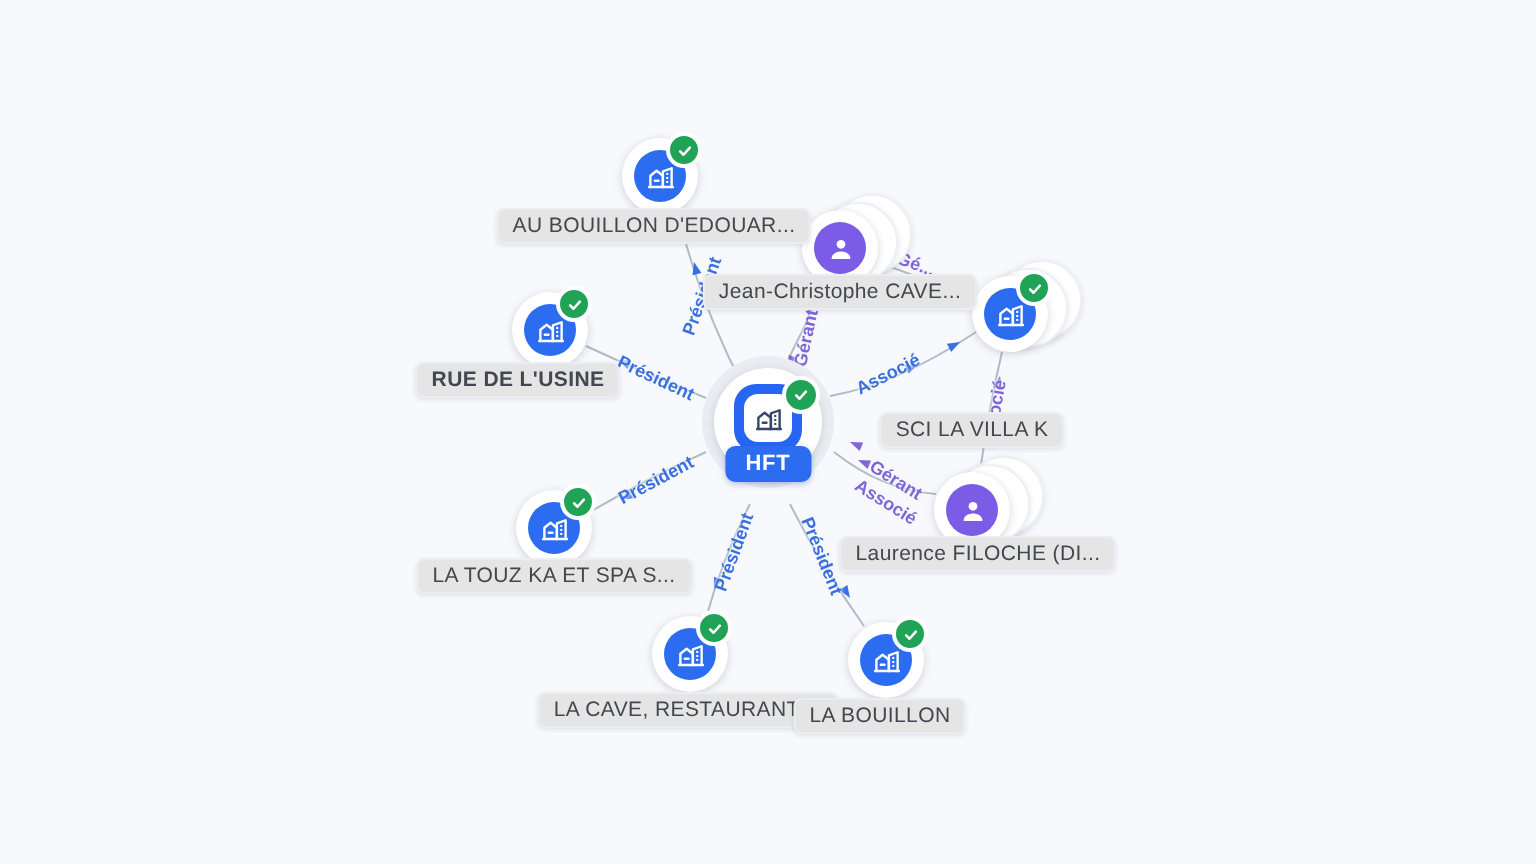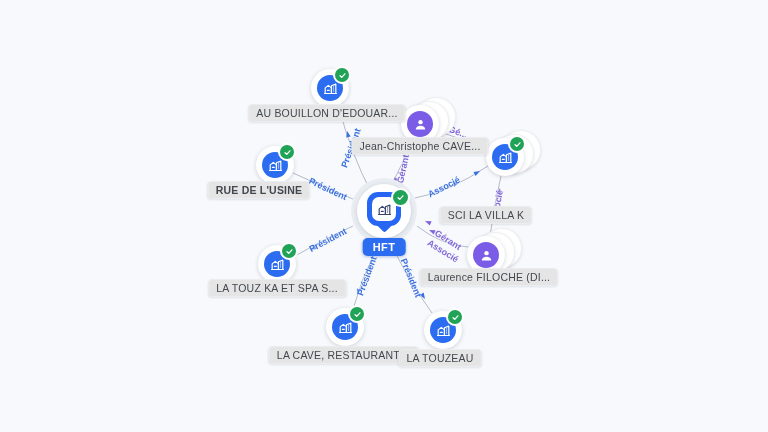--- a/index.html
+++ b/index.html
@@ -213,37 +213,37 @@
               <path d="M17 9.5v.01M17 12.7v.01M17 15.9v.01"></path>
             </svg>
           </div>
         </div>
         <div class="badge">
           <svg width="9" height="9" viewBox="0 0 24 24" fill="none" stroke="#fff" stroke-width="3.4" stroke-linecap="round" stroke-linejoin="round">
             <path d="M5.5 12.5l4.5 4.5 8.5-9.5"></path>
           </svg>
         </div>
       </div>
-      <div class="pill" style="left: 440px; top: 358px;">LA TOUZEAU</div>
+      <div class="pill" style="left: 440px; top: 358px;">LA BOUILLON</div>
       <div class="main-node">
         <div class="halo" style="left: 351px; top: 178px;"></div>
         <div class="white-disc" style="left: 357px; top: 184px;"></div>
         <div class="pin-tail" style="left: 377.5px; top: 217px;"></div>
         <div class="pin" style="left: 367px; top: 192px;">
           <div class="pin-face" style="left: 5px; top: 5px;">
             <svg width="15" height="15" viewBox="0 0 24 24" fill="none" stroke="currentColor" stroke-width="1.9" stroke-linecap="round" stroke-linejoin="round">
               <path d="M3.5 20v-9l5-4 5 4v9"></path>
               <path d="M13.5 20V7.5L20.5 5v15"></path>
               <path d="M2.5 20h19"></path>
               <path d="M7 15h3"></path>
               <path d="M17 9.5v.01M17 12.7v.01M17 15.9v.01"></path>
             </svg>
           </div>
         </div>
         <div class="main-badge" style="left: 391px; top: 188px;">
           <svg width="9" height="9" viewBox="0 0 24 24" fill="none" stroke="#fff" stroke-width="3.4" stroke-linecap="round" stroke-linejoin="round">
             <path d="M5.5 12.5l4.5 4.5 8.5-9.5"></path>
           </svg>
         </div>
-        <div class="hft-pill" style="left: 384px; top: 238px;">HFT</div>
+        <div class="hft-pill" style="left: 384px; top: 223px;">HFT</div>
       </div>
     </div>
 </div>
 
 </body></html>

